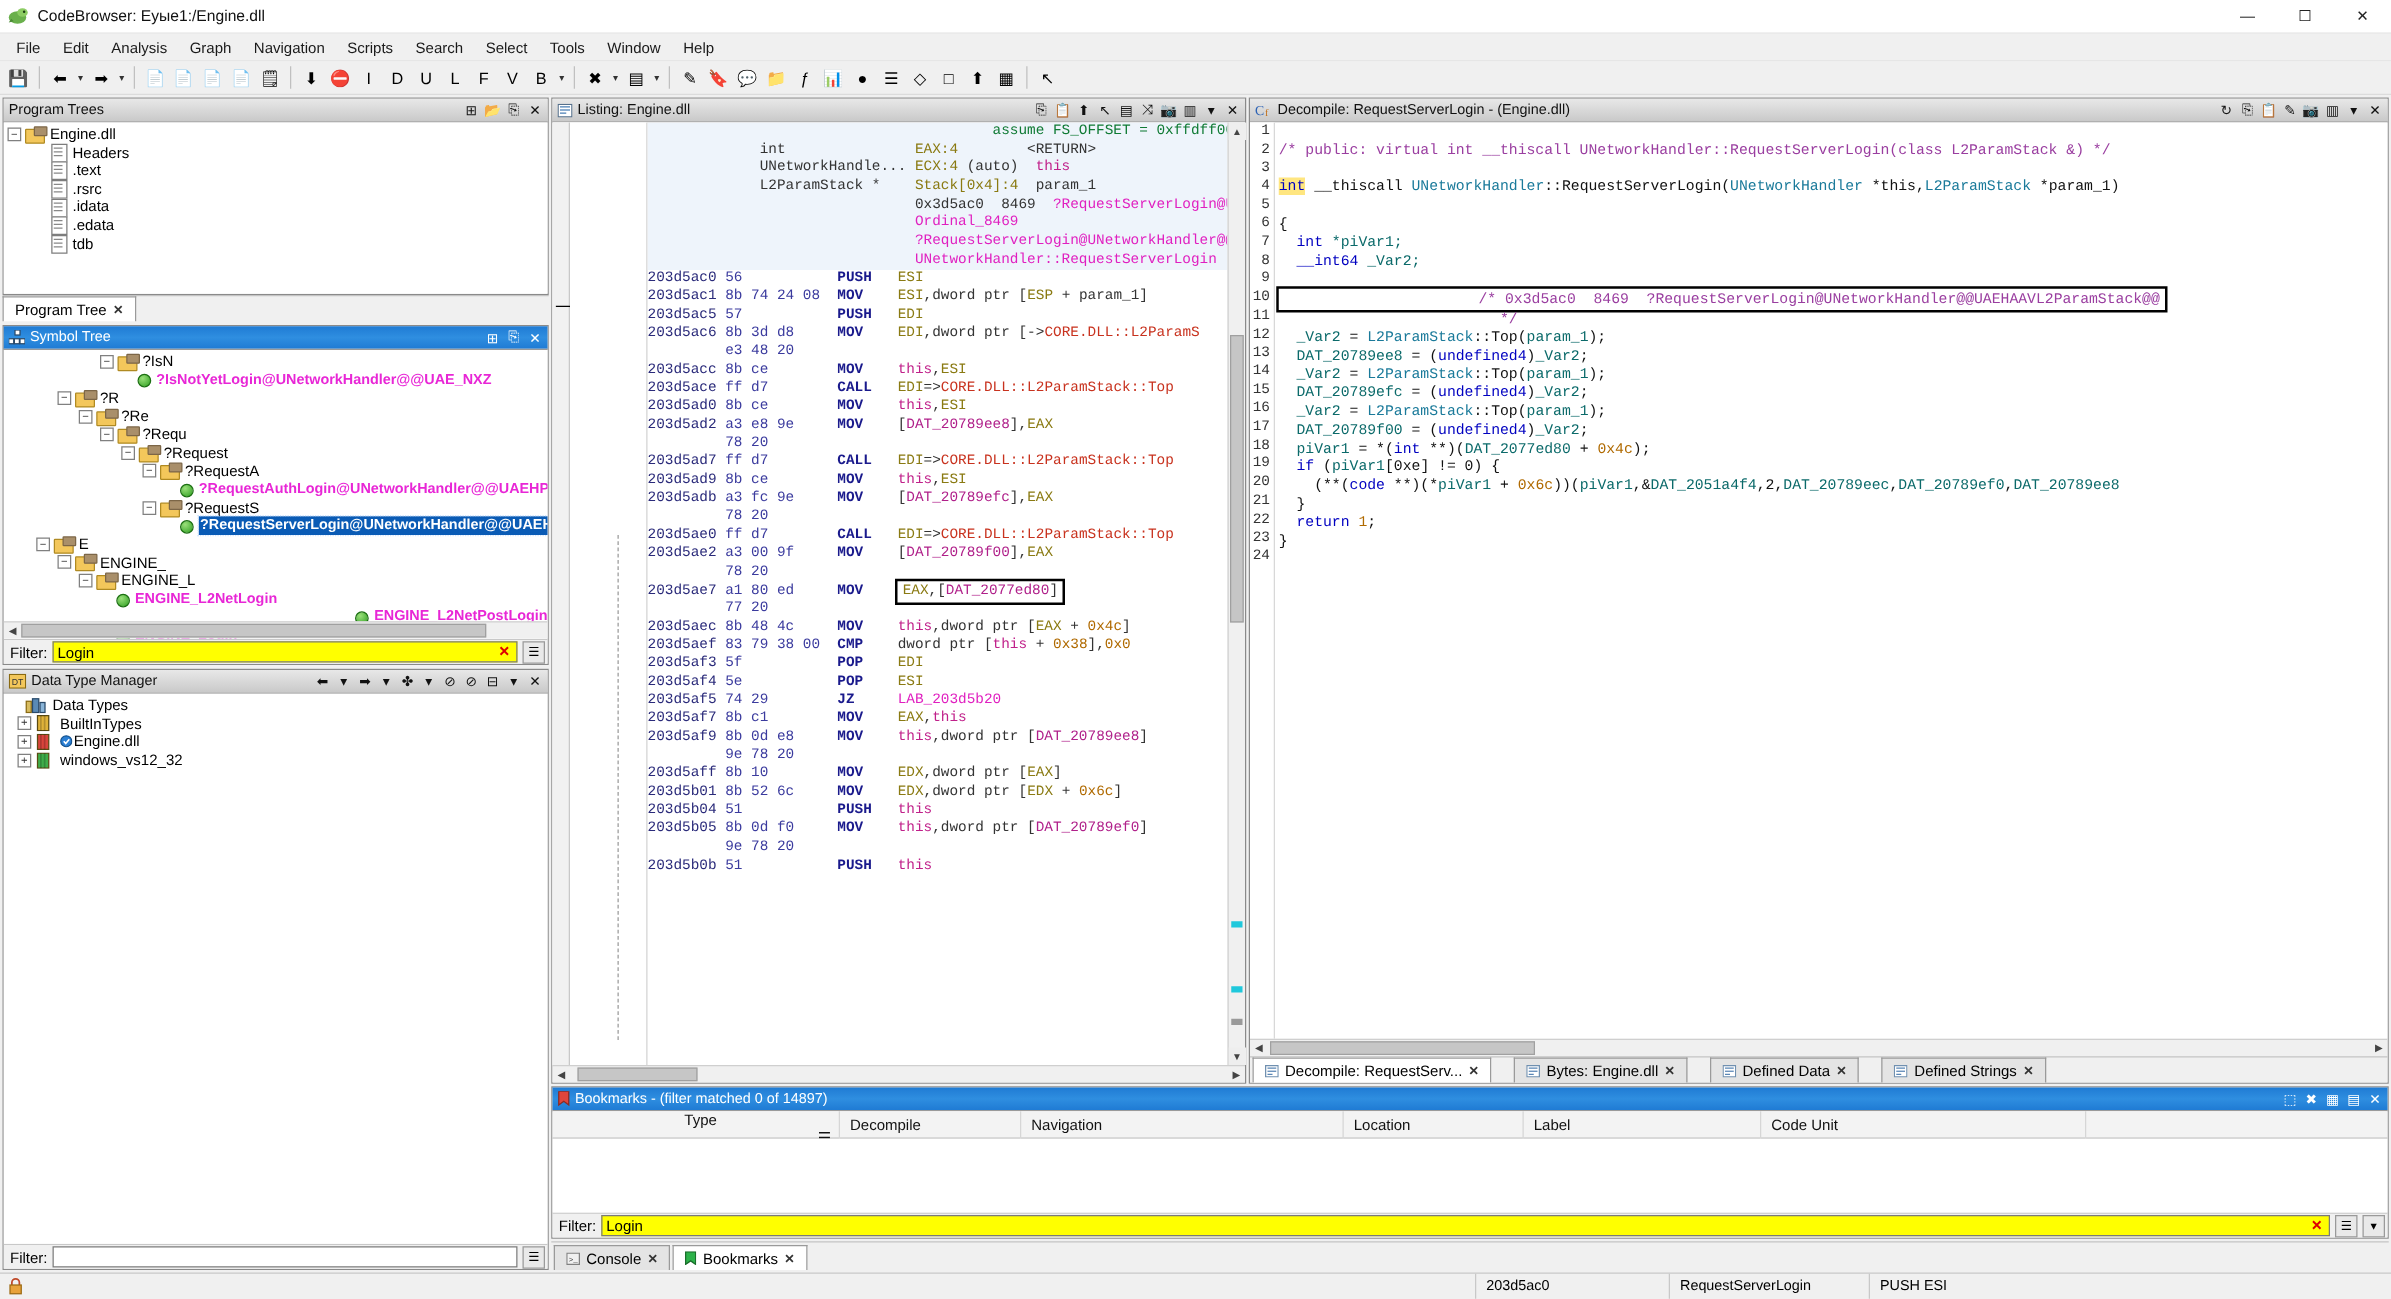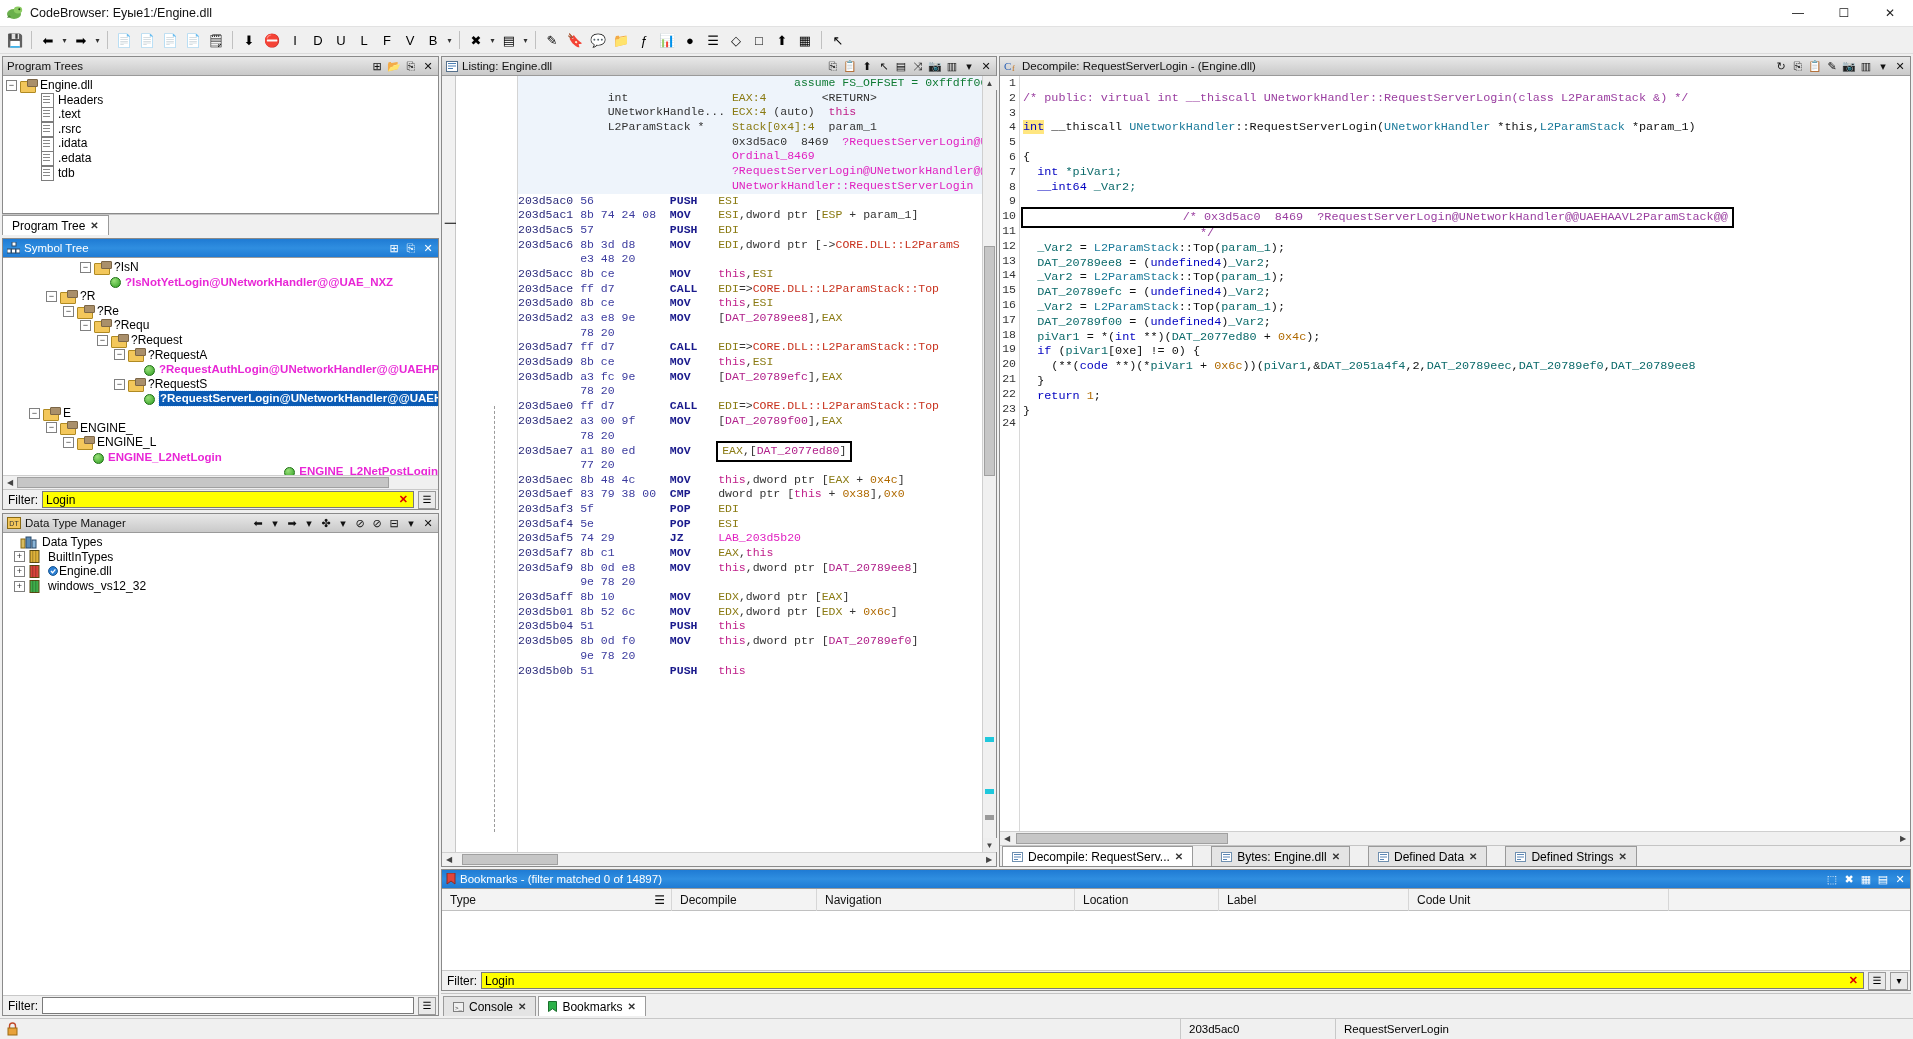--- a/index.html
+++ b/index.html
@@ -179,20 +179,33 @@
       </svg>
     </div>
     <div class="title">CodeBrowser: Еуые1:/Engine.dll</div>
     <div class="win-buttons">
       <div class="win-btn">—</div>
       <div class="win-btn">☐</div>
       <div class="win-btn close">✕</div>
     </div>
   </div>
 
+  <div class="menubar" id="menubar">
+      <div class="menu-item">File</div>
+      <div class="menu-item">Edit</div>
+      <div class="menu-item">Analysis</div>
+      <div class="menu-item">Graph</div>
+      <div class="menu-item">Navigation</div>
+      <div class="menu-item">Scripts</div>
+      <div class="menu-item">Search</div>
+      <div class="menu-item">Select</div>
+      <div class="menu-item">Tools</div>
+      <div class="menu-item">Window</div>
+      <div class="menu-item">Help</div>
+    </div>
 
   <div class="toolbar" id="toolbar">
       <div class="tb-btn">💾</div>
       <div class="tb-sep"></div>
       <div class="tb-btn">⬅</div>
       <div class="tb-caret">▾</div>
       <div class="tb-btn">➡</div>
       <div class="tb-caret">▾</div>
       <div class="tb-sep"></div>
       <div class="tb-btn">📄</div>
@@ -713,21 +726,21 @@
           <span>Bookmarks - (filter matched 0 of 14897)</span>
           <span class="ph-icons" id="bm-icons">
               <span class="ph-ico">⬚</span>
               <span class="ph-ico">✖</span>
               <span class="ph-ico">▦</span>
               <span class="ph-ico">▤</span>
               <span class="ph-ico">✕</span>
             </span>
         </div>
         <div class="bm-cols" id="bm-cols">
-            <div class="bm-col" style="width:230px;">
+            <div class="bm-col" style="width:230px;flex-direction:column;">
        <span>Type</span>
        <span style="margin-left:auto;padding-right:6px;">☰</span>
      </div>
             <div class="bm-col" style="width:145px;">
        <span>Decompile</span>
 
      </div>
             <div class="bm-col" style="width:258px;">
        <span>Navigation</span>
 
@@ -787,15 +800,16 @@
     <div class="sb-left">
       <span style="display:inline-flex;">
         <svg width="13" height="14" viewBox="0 0 13 14">
           <path d="M3.5 6 v-2 a3 3 0 0 1 6 0 v2" fill="none" stroke="#c04a2a" stroke-width="1.4"></path>
           <rect x="2" y="6" width="9" height="7" fill="#e8a23a" stroke="#9c6a12"></rect>
         </svg>
       </span>
     </div>
     <div class="sb-cell" style="width:155px;">203d5ac0</div>
     <div class="sb-cell" style="width:160px;">RequestServerLogin</div>
+    <div class="sb-cell" style="flex:1 1 auto;">PUSH ESI</div>
   </div>
 
 </div>
 
 </body></html>

